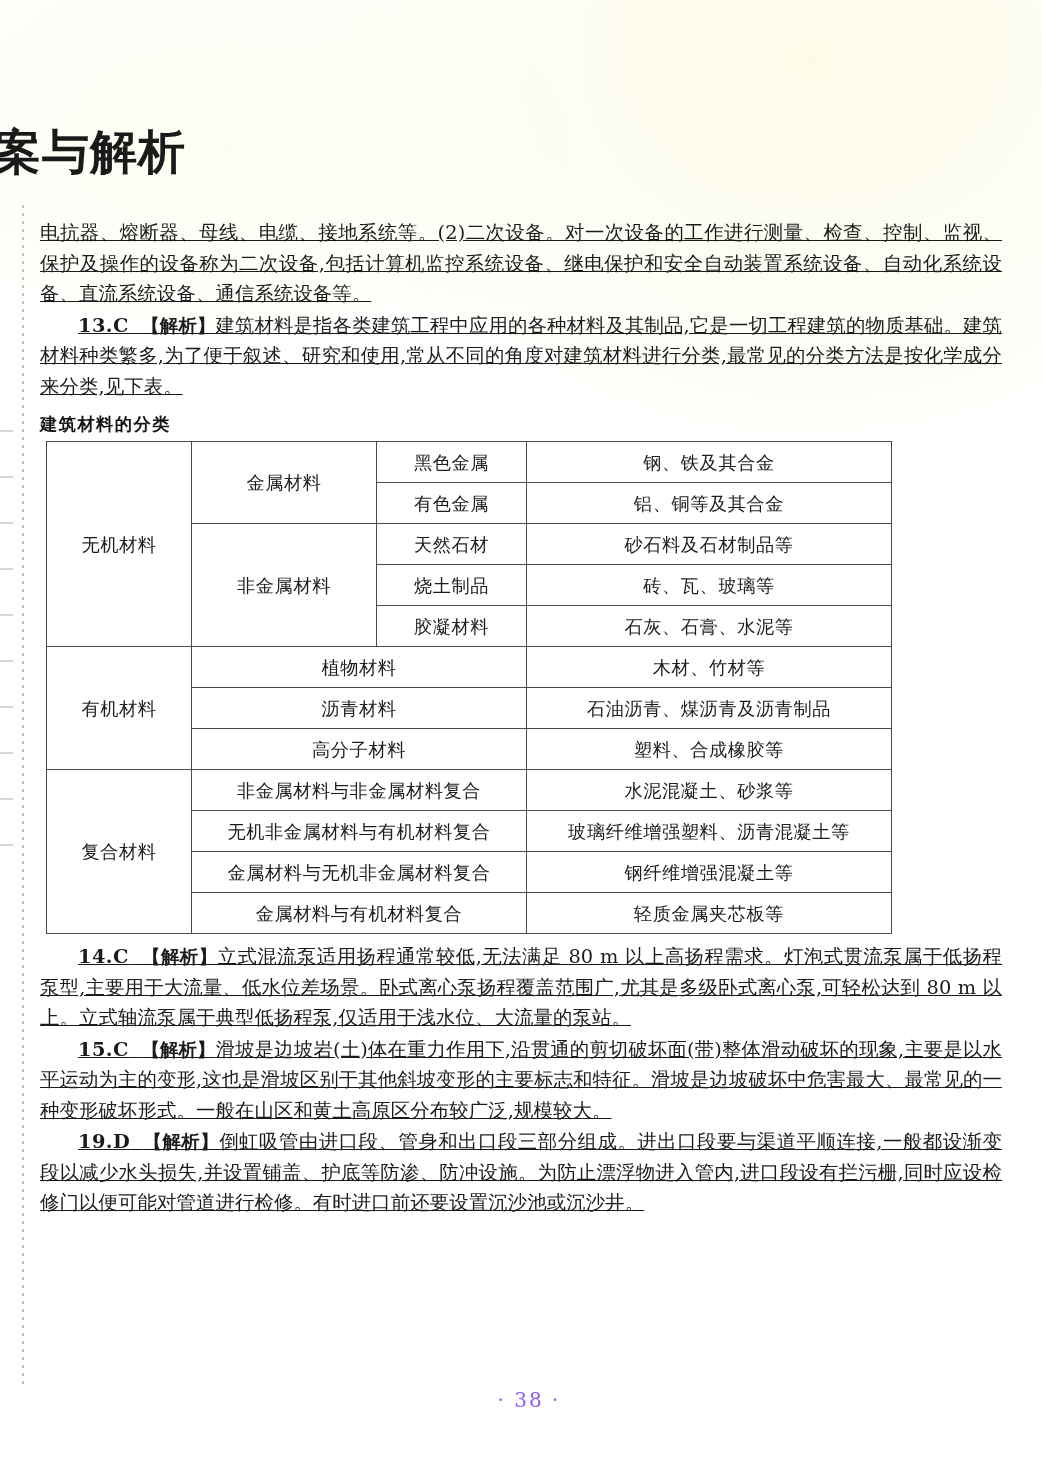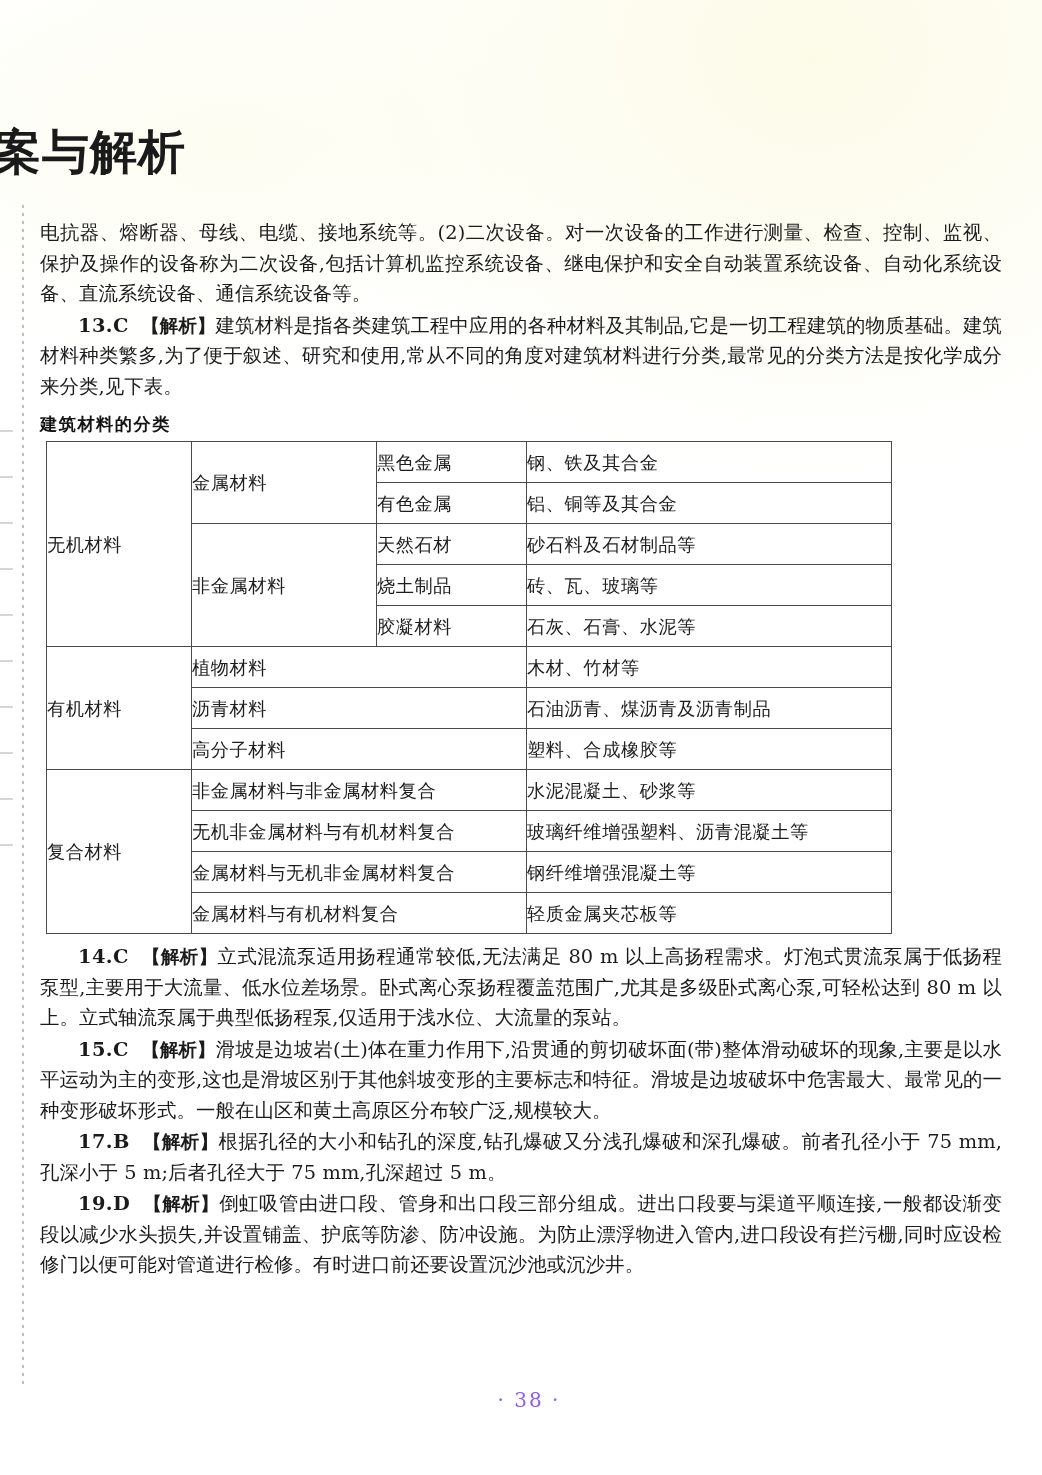--- a/index.html
+++ b/index.html
@@ -75,20 +75,21 @@
   }
 
   p.para {
     margin: 0 0 1px 0;
     font-size: 19.4px;
     line-height: 30.5px;
     text-align: justify;
     text-justify: inter-character;
     letter-spacing: 0.1px;
     font-family: "DejaVu Serif", "Liberation Serif", serif;
+    text-decoration: underline;
   }
   p.indent { text-indent: 38px; }
   .qnum {
     font-family: "DejaVu Serif", "Liberation Serif", serif;
     font-weight: bold;
     letter-spacing: 0.4px;
   }
   .tag {
     font-family: "DejaVu Sans", "Liberation Sans", sans-serif;
     font-weight: bold;
@@ -108,23 +109,24 @@
   }
   table.cls {
     border-collapse: collapse;
     width: 845px;
     margin: 0 auto 0 6px;
     table-layout: fixed;
   }
   table.cls td {
     border: 1px solid #4a4a4a;
     font-size: 18.2px;
+    text-align: center;
     vertical-align: middle;
     height: 36px;
-    padding: 2px 0;
+    padding: 2px 12px;
     letter-spacing: 0.6px;
     font-family: "DejaVu Serif", "Liberation Serif", serif;
     color: #1d1d1d;
   }
   table.cls { border: 1.6px solid #2e2e2e; }
   .c1 { width: 145px; }
   .c2 { width: 185px; }
   .c3 { width: 150px; }
   .c4 { width: 365px; }
 
@@ -226,21 +228,20 @@
             </tr>
           </tbody>
         </table>
       </div>
 
       <p class="para indent"><span class="qnum">14.C</span>&nbsp;&nbsp;<span class="tag">【解析】</span><span>立式混流泵适用扬程通常较低,无法满足 80 m 以上高扬程需求。灯泡式贯流泵属于低扬程泵型,主要用于大流量、低水位差场景。卧式离心泵扬程覆盖范围广,尤其是多级卧式离心泵,可轻松达到 80 m 以上。立式轴流泵属于典型低扬程泵,仅适用于浅水位、大流量的泵站。</span></p>
 
       <p class="para indent"><span class="qnum">15.C</span>&nbsp;&nbsp;<span class="tag">【解析】</span><span>滑坡是边坡岩(土)体在重力作用下,沿贯通的剪切破坏面(带)整体滑动破坏的现象,主要是以水平运动为主的变形,这也是滑坡区别于其他斜坡变形的主要标志和特征。滑坡是边坡破坏中危害最大、最常见的一种变形破坏形式。一般在山区和黄土高原区分布较广泛,规模较大。</span></p>
 
 
-      <p class="para indent"><span class="qnum">17.B</span>&nbsp;&nbsp;<span class="tag">【解析】</span><span>根据孔径的大小和钻孔的深度,钻孔爆破又分浅孔爆破和深孔爆破。前者孔径小于 75 mm,孔深小于 5 m;后者孔径大于 75 mm,孔深超过 5 m。</span></p>
 
 
       <p class="para indent"><span class="qnum">19.D</span>&nbsp;&nbsp;<span class="tag">【解析】</span><span>倒虹吸管由进口段、管身和出口段三部分组成。进出口段要与渠道平顺连接,一般都设渐变段以减少水头损失,并设置铺盖、护底等防渗、防冲设施。为防止漂浮物进入管内,进口段设有拦污栅,同时应设检修门以便可能对管道进行检修。有时进口前还要设置沉沙池或沉沙井。</span></p>
 
     </div>
 
     <div class="pagenum">· 38 ·</div>
   </div>
 </div>
 

